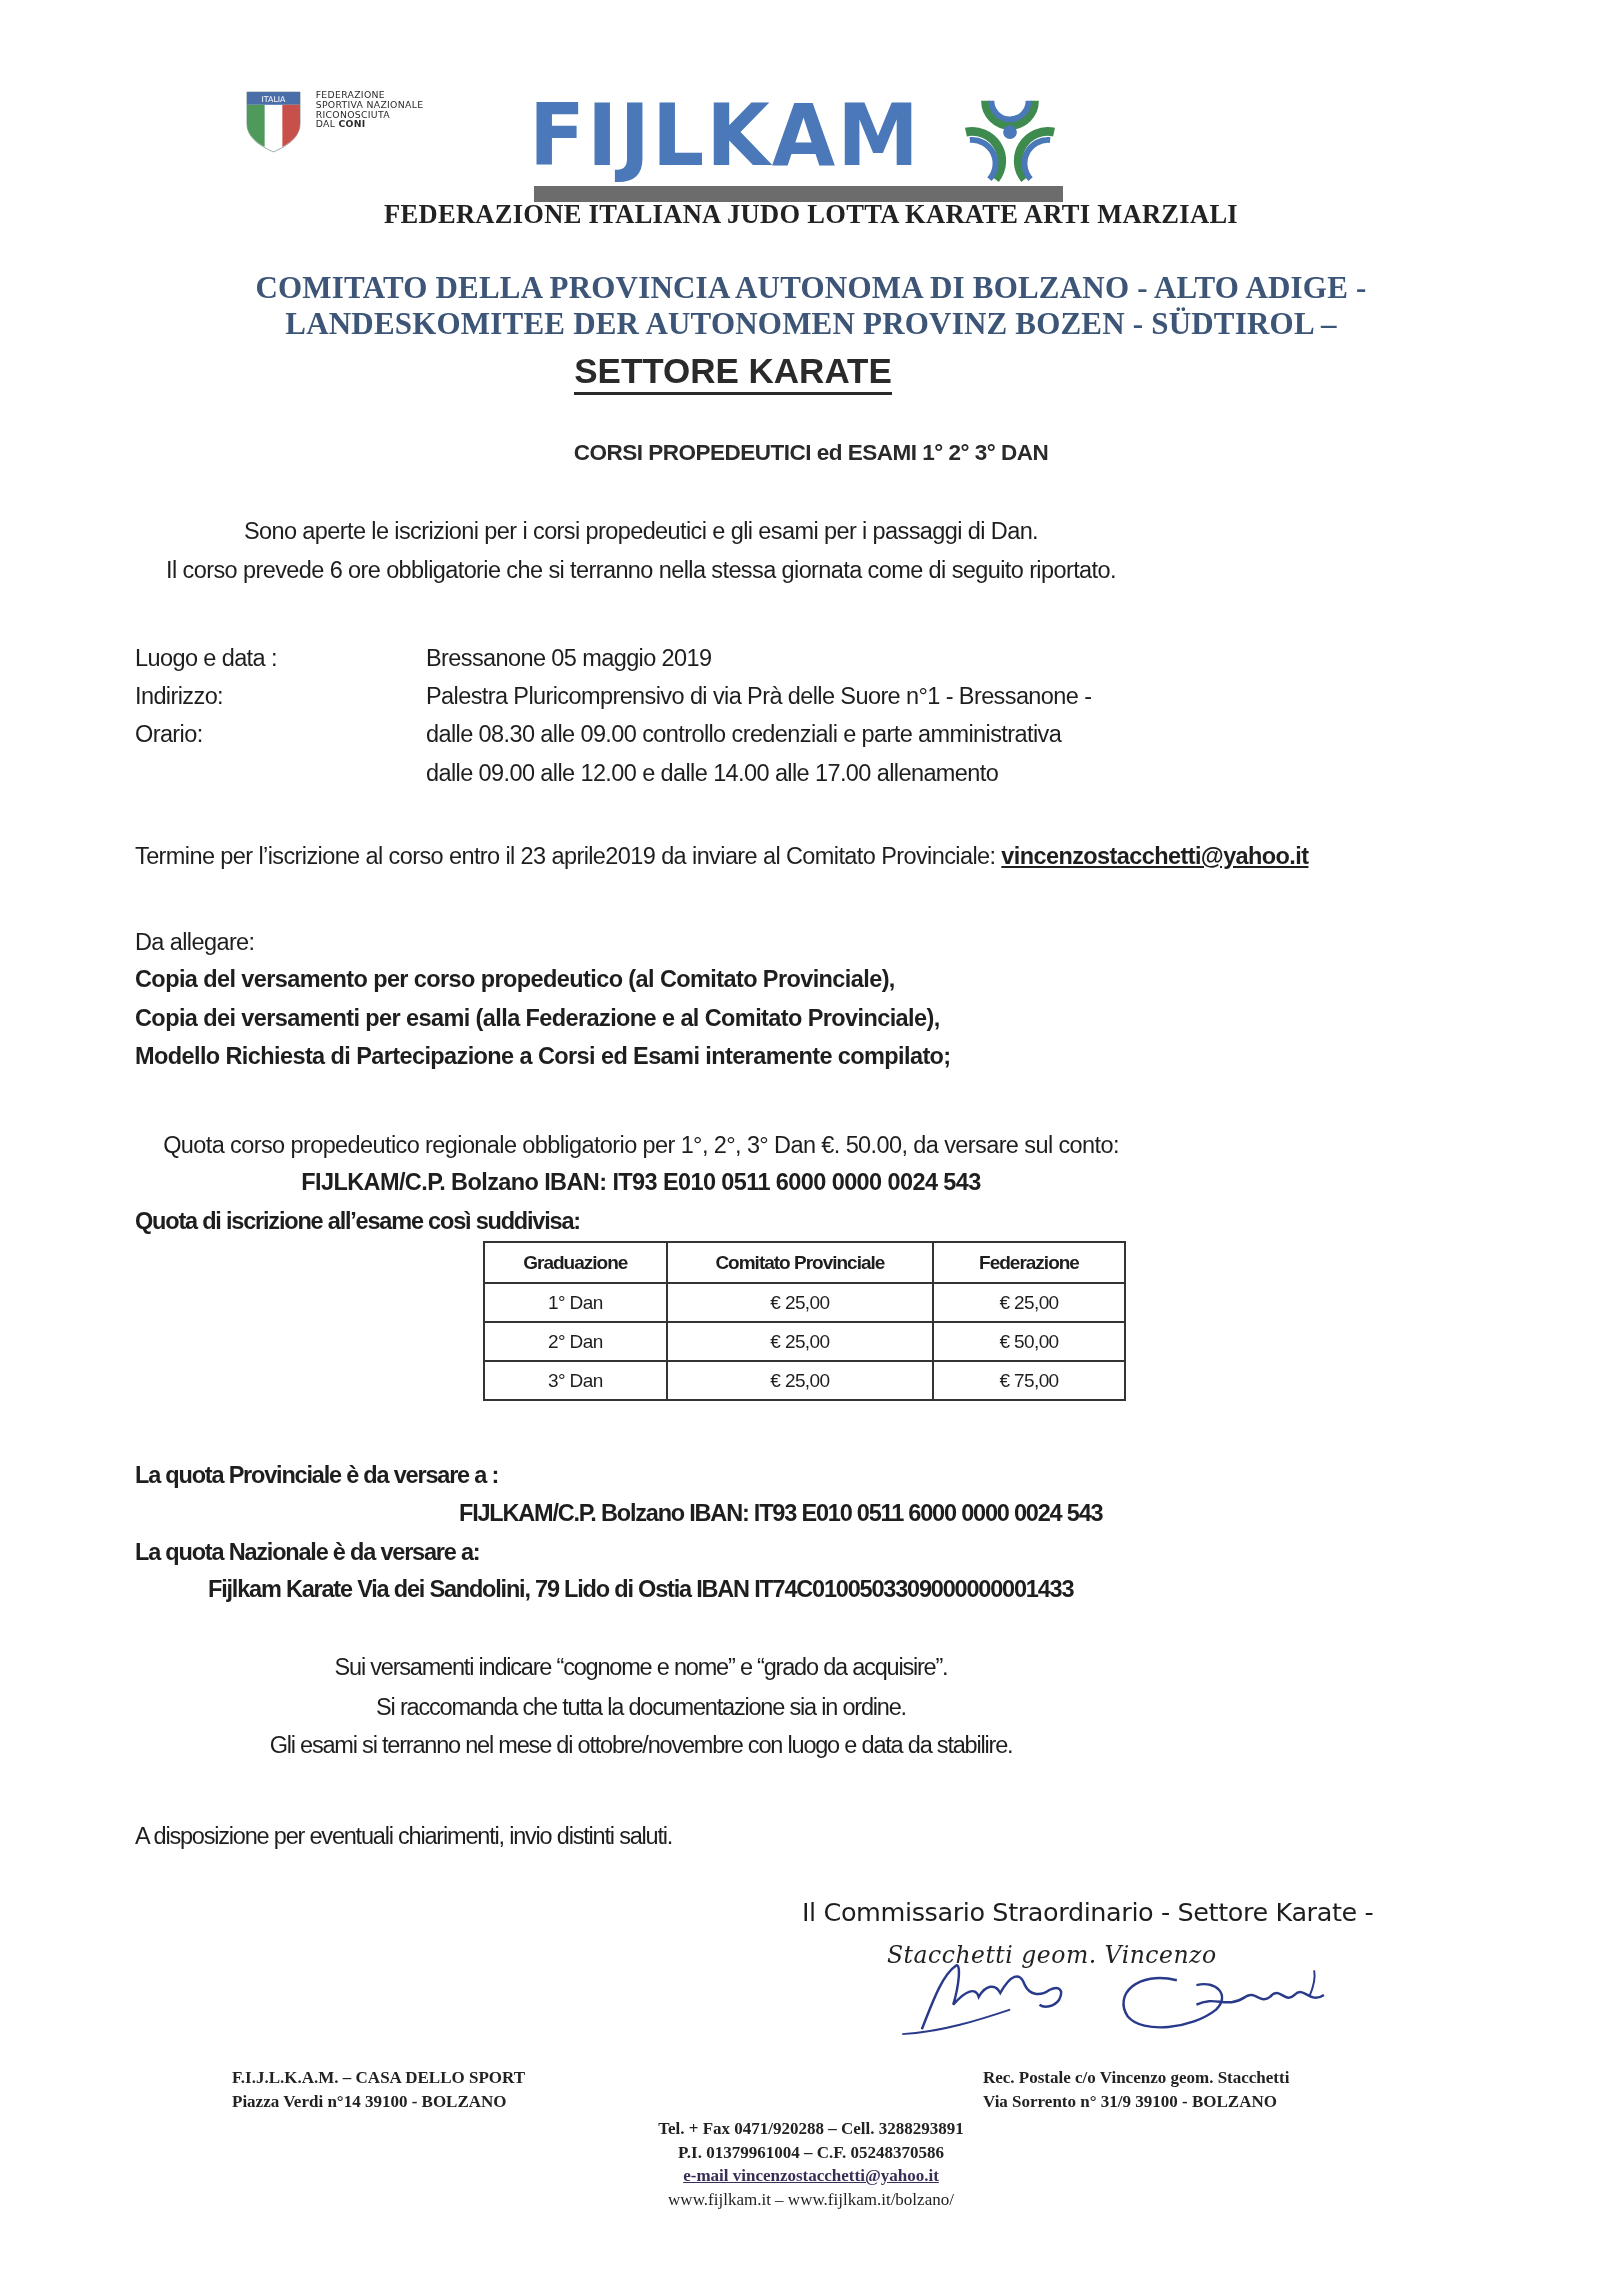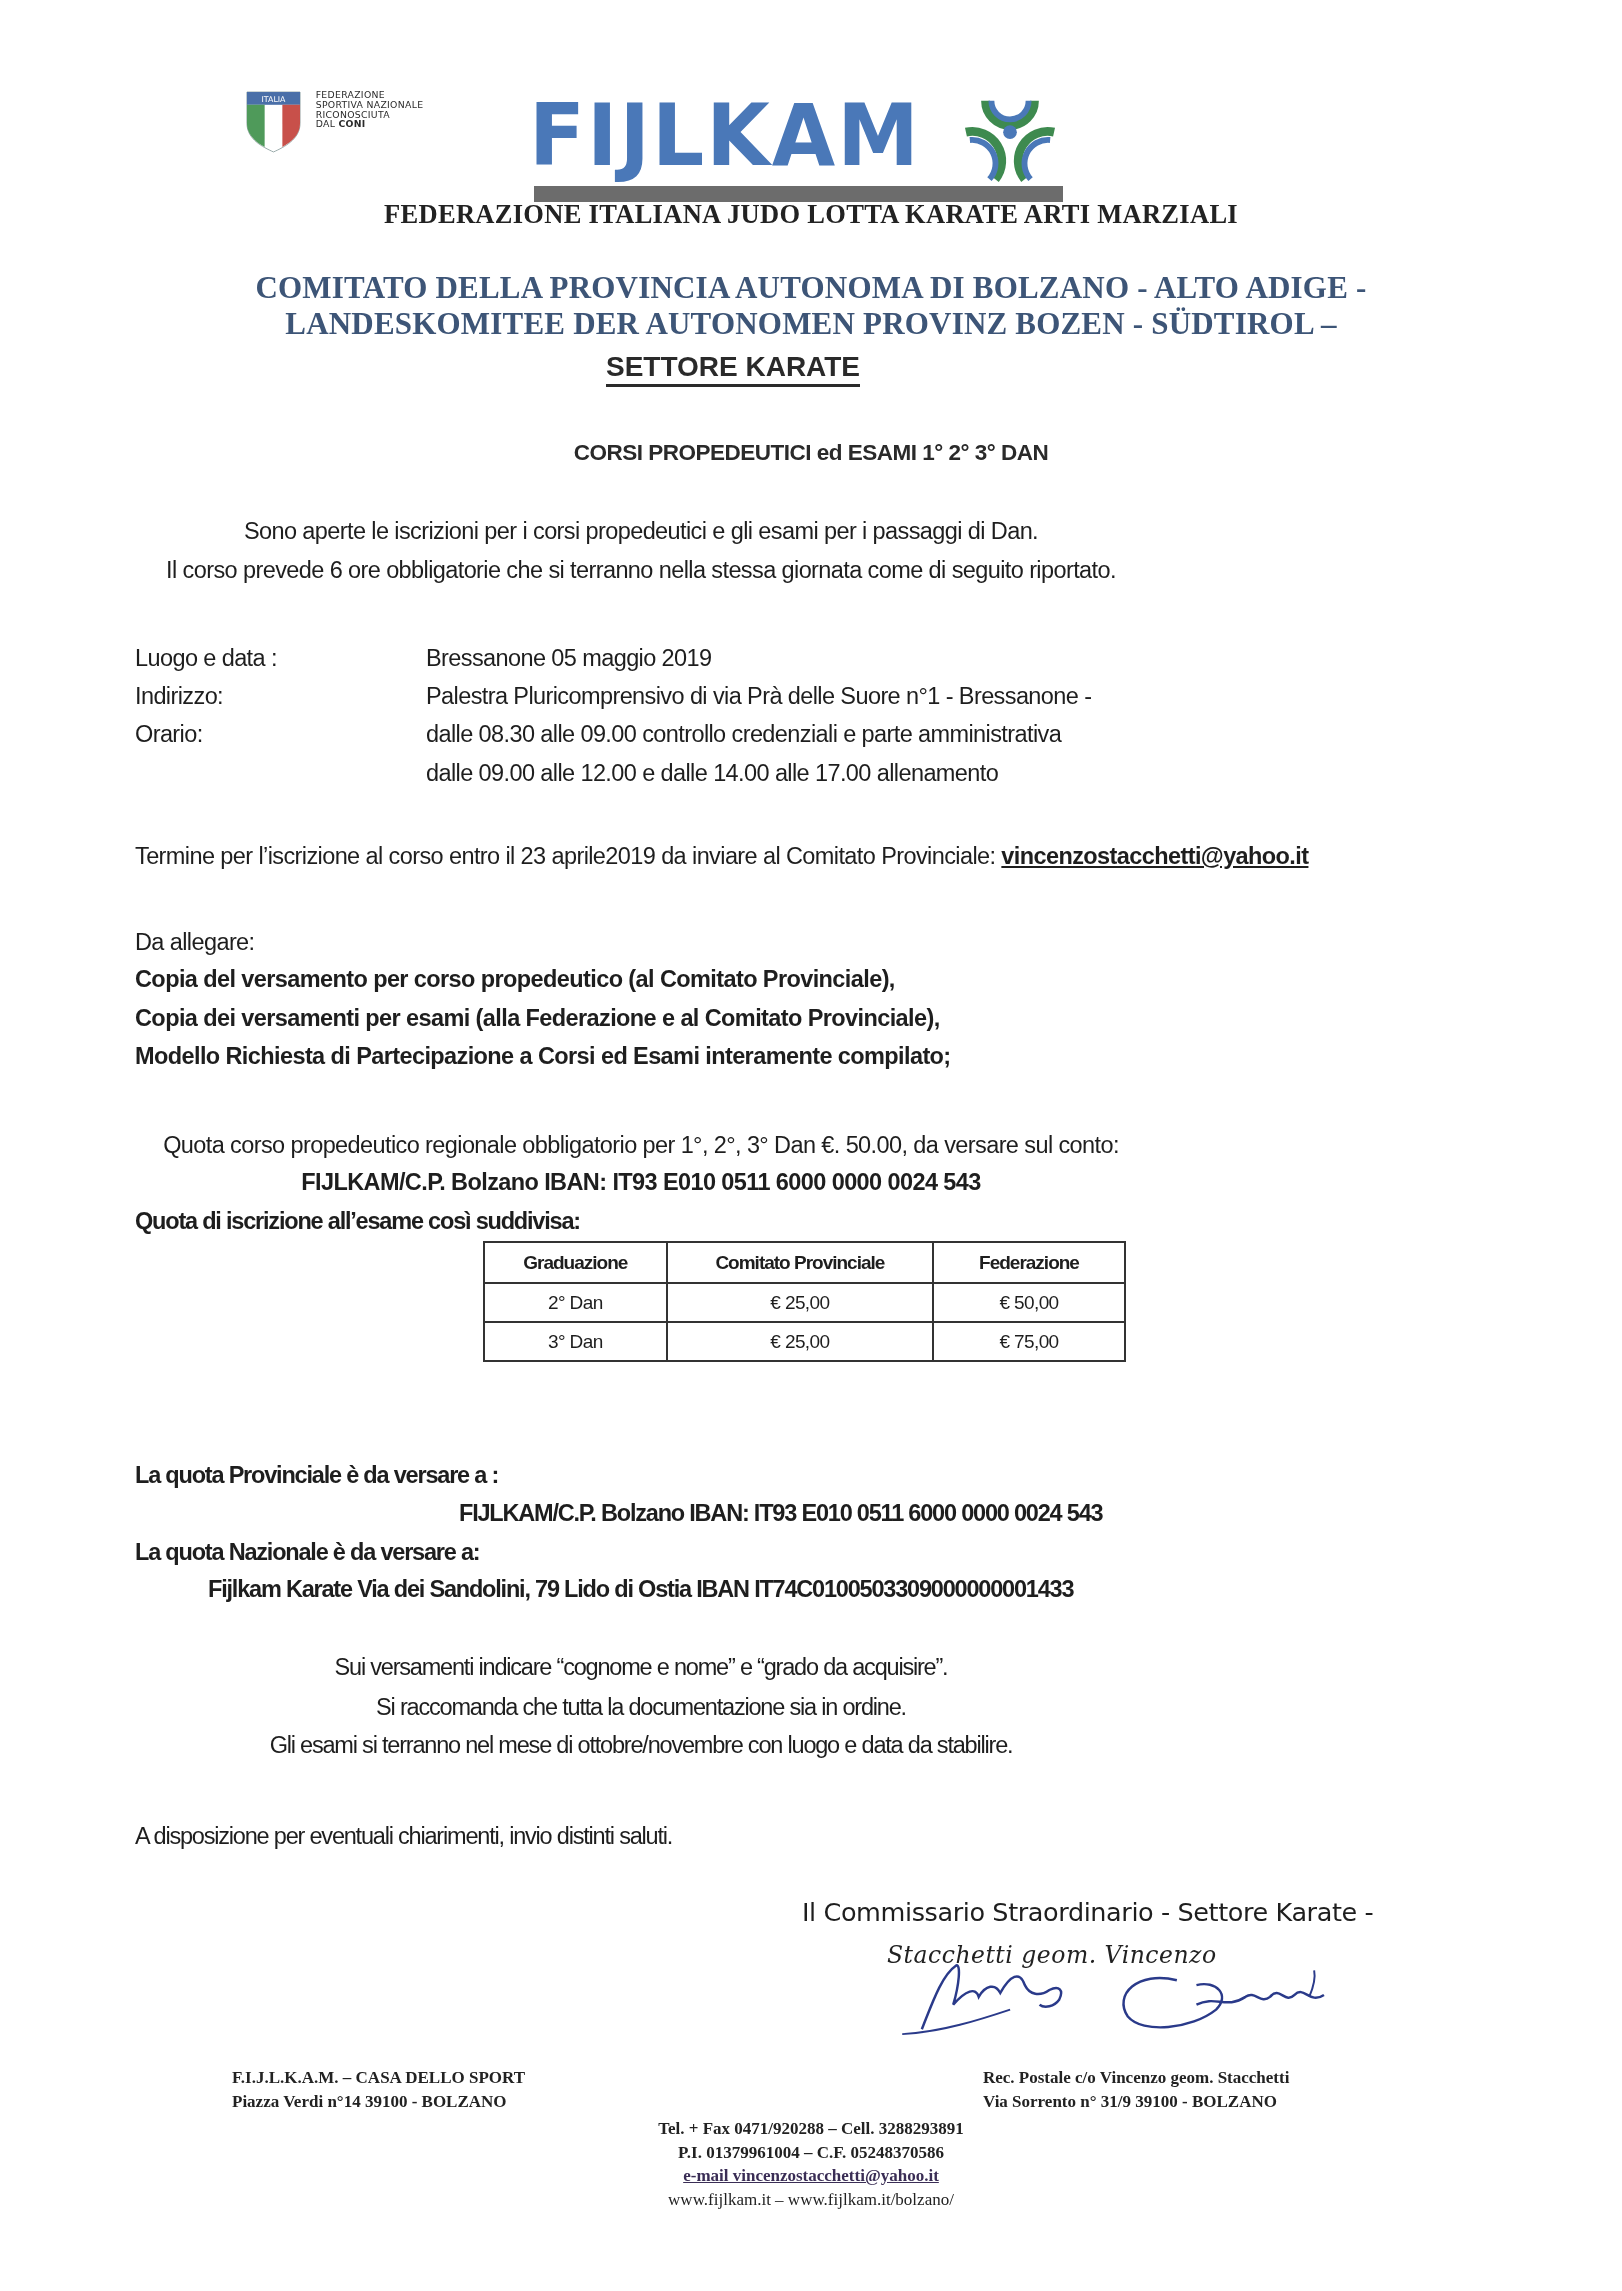--- a/index.html
+++ b/index.html
@@ -16,21 +16,21 @@
   .logo-wrap { left: 529px; top: 93px; }
   .logo-text { font-family: "DejaVu Sans", sans-serif; font-weight: bold; font-size: 82px; line-height: 82px; color: #4a78b8; letter-spacing: 2px; transform: scaleY(1.05); transform-origin: top left; }
   .logo-mark { left: 956px; top: 93px; width: 108px; height: 93px; }
   .logo-bar { left: 534px; top: 186px; width: 529px; height: 15.7px; background: #6c6c6c; }
 
   .fed-title { left: 0; width: 1622px; top: 199px; text-align: center; font-family: "Liberation Serif", serif; font-weight: bold; font-size: 26.5px; letter-spacing: 0.3px; color: #222; }
 
   .comitato { left: 0; width: 1622px; text-align: center; font-family: "Liberation Serif", serif; font-weight: bold; font-size: 31px; color: #3d5577; letter-spacing: 0.2px; }
   .c1 { top: 270px; }
   .c2 { top: 306px; }
-  .settore { left: 0; width: 1466px; top: 351px; text-align: center; font-family: "Liberation Sans", sans-serif; font-weight: bold; font-size: 28px; color: #2a2a2a; }
+  .settore { left: 0; width: 1466px; top: 351px; text-align: center; font-family: "Liberation Sans", sans-serif; font-weight: bold; font-size: 35px; color: #2a2a2a; }
   .settore span { border-bottom: 3.9px solid #2a2a2a; padding-bottom: 2px; }
 
   .corsi { left: 0; width: 1622px; top: 440px; text-align: center; font-weight: bold; font-size: 22.5px; color: #2a2a2a; letter-spacing: -0.5px; }
 
   .body-text { font-size: 23.5px; color: #1e1e1e; letter-spacing: -0.6px; }
   .center-line { left: 0; width: 1282px; text-align: center; }
   .intro1 { top: 518px; }
   .intro2 { top: 557px; }
 
   .info-label { left: 135px; }
@@ -152,20 +152,25 @@
 <table class="fees">
   <thead>
     <tr>
       <th class="col1">Graduazione</th>
       <th class="col2">Comitato Provinciale</th>
       <th class="col3">Federazione</th>
     </tr>
   </thead>
   <tbody>
     <tr>
+      <td>1° Dan</td>
+      <td>€ 25,00</td>
+      <td>€ 25,00</td>
+    </tr>
+    <tr>
       <td>2° Dan</td>
       <td>€ 25,00</td>
       <td>€ 50,00</td>
     </tr>
     <tr>
       <td>3° Dan</td>
       <td>€ 25,00</td>
       <td>€ 75,00</td>
     </tr>
   </tbody>

